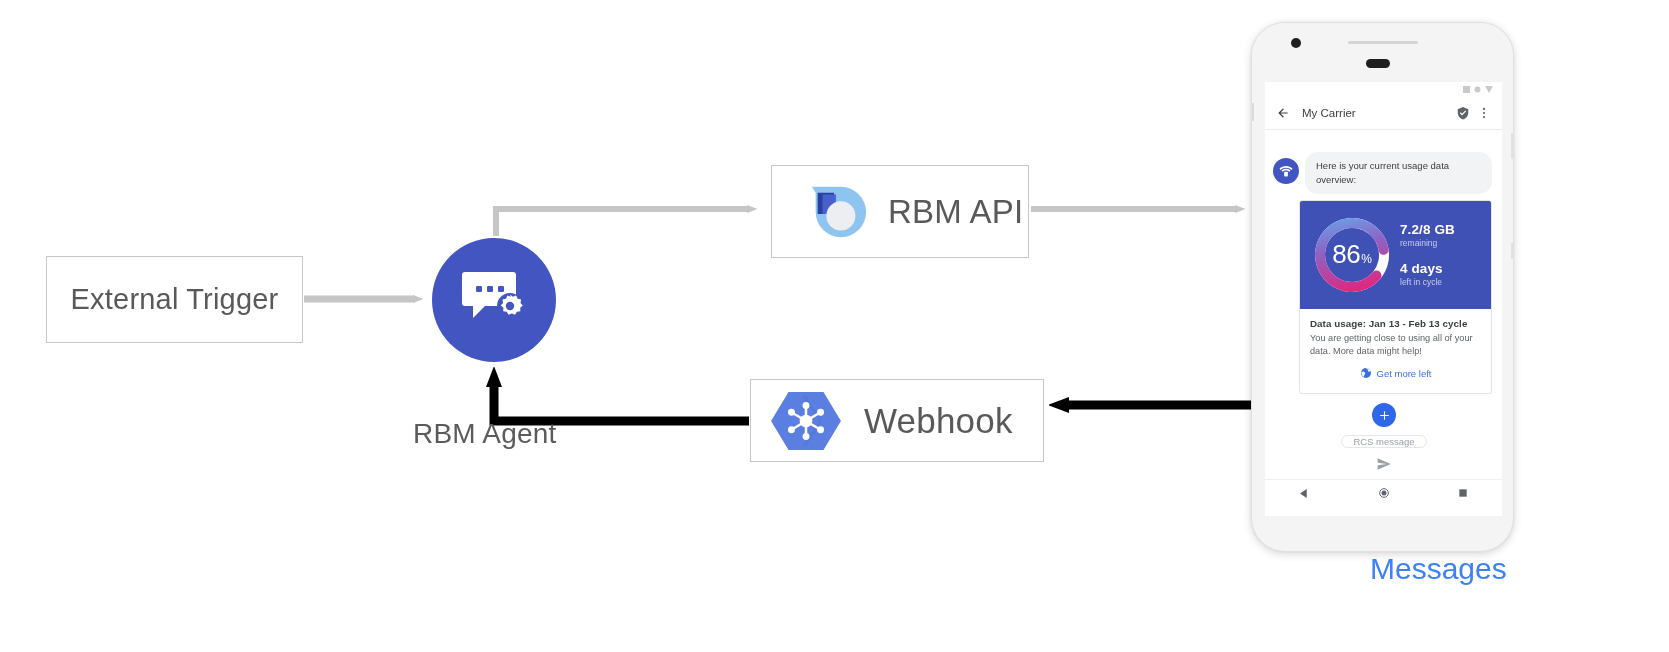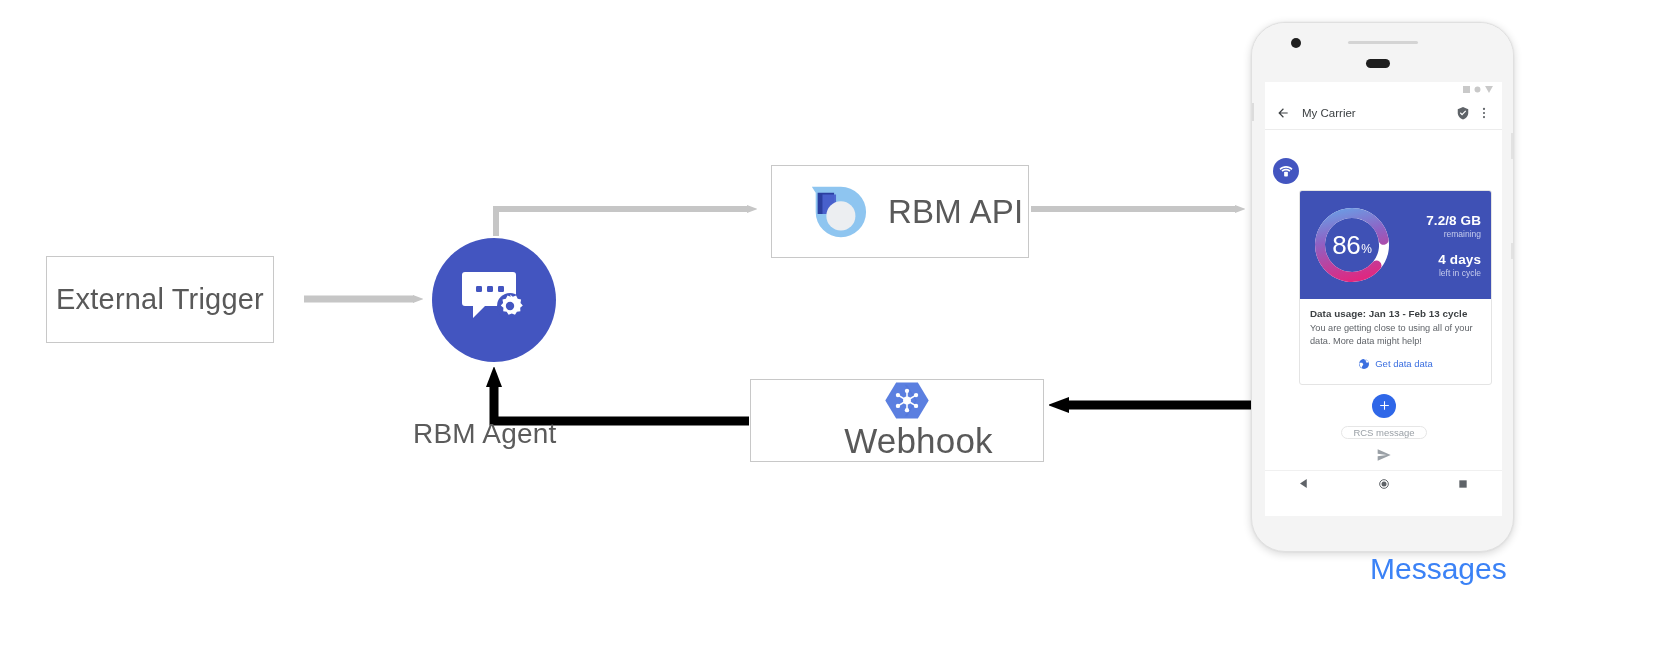--- a/index.html
+++ b/index.html
@@ -32,21 +32,21 @@
     font-weight: 300;
     color: #595959;
     letter-spacing: 0.2px;
     white-space: nowrap;
   }
 
   
   #external-trigger-box {
     left: 46px;
     top: 256px;
-    width: 228px;
+    width: 257px;
     height: 87px;
     justify-content: center;
   }
   #external-trigger-box .node-label-light { font-size: 29px; }
 
   
   #rbm-api-box {
     left: 771px;
     top: 165px;
     width: 258px;
@@ -55,21 +55,20 @@
   }
   #rbm-api-box .node-label-light { font-size: 33px; margin-left: 20px; }
 
   
   #webhook-box {
     left: 750px;
     top: 379px;
     width: 294px;
     height: 83px;
     padding-left: 20px;
-    flex-direction: column;
   }
   #webhook-box .node-label-light { font-size: 35px; margin-left: 23px; }
 
   
   #rbm-agent-caption {
     left: 413px;
     top: 418px;
     font-size: 28px;
     font-weight: 300;
     color: #5b5b5b;
@@ -260,21 +259,21 @@
     display: flex;
     align-items: center;
     justify-content: center;
     color: #ffffff;
   }
   #gauge-percent-value { font-size: 26px; font-weight: 300; letter-spacing: -0.5px; }
   #gauge-percent-symbol { font-size: 12px; font-weight: 300; margin-left: 1px; margin-top: 8px; }
 
   #card-media-stats {
     flex: 1;
-    text-align: right;
+    text-align: left;
     color: #ffffff;
   }
   .stat-primary { font-size: 13.5px; font-weight: 700; letter-spacing: 0.1px; }
   .stat-secondary { font-size: 8.5px; color: #c6cced; margin-top: 1px; }
   .stat-block + .stat-block { margin-top: 13px; }
 
   #card-body { padding: 9px 10px 6px 10px; }
   #card-title {
     font-size: 9.8px; font-weight: 700; color: #3c4043; letter-spacing: 0.05px;
   }
@@ -436,20 +435,21 @@
     <div id="conversation-area">
 
       <div id="bubble-row">
         <div id="agent-avatar">
           <svg width="16" height="16" viewBox="0 0 24 24">
             <path d="M12,7.2 c3.1,0 5.9,1.2 8,3.2 l1.8,-1.9 C19.2,6 15.8,4.6 12,4.6 S4.8,6 2.2,8.5 L4,10.4 C6.1,8.4 8.9,7.2 12,7.2 z" fill="#ffffff"></path>
             <path d="M12,11.3 c1.9,0 3.7,0.7 5,2 l1.8,-1.9 C17,9.6 14.6,8.7 12,8.7 s-5,0.9 -6.8,2.7 L7,13.3 c1.3,-1.3 3.1,-2 5,-2 z" fill="#ffffff"></path>
             <rect x="9.2" y="13.2" width="5.6" height="7" rx="1.2" fill="#ffffff"></rect>
           </svg>
         </div>
+        <div id="incoming-bubble">Here is your current usage data overview:</div>
       </div>
 
       <div id="rich-card">
         <div id="card-media">
 
           <div id="usage-gauge">
             <svg width="84" height="84" viewBox="0 0 84 84">
               <defs>
                 <linearGradient id="gauge-grad" x1="0%" y1="100%" x2="75%" y2="0%">
                   <stop offset="0%" stop-color="#64a8ea"></stop>
@@ -482,21 +482,21 @@
 
         <div id="card-body">
           <div id="card-title">Data usage: Jan 13 - Feb 13 cycle</div>
           <div id="card-description">You are getting close to using all of your data. More data might help!</div>
           <div id="card-suggestion-row">
             <svg width="12" height="12" viewBox="0 0 24 24">
               <circle cx="12" cy="12" r="10" fill="#3b6fe0"></circle>
               <path d="M2.6,9.5 h6 l2,3.5 -2.5,4 -1,3.2 C5,19 3,14.6 2.6,9.5 z" fill="#ffffff"></path>
               <path d="M13,2.2 c3.7,0.4 6.8,2.8 8.3,6.1 l-3.6,1.3 -2.3,-2.3 2,-1.9 -4.4,-1.2 z" fill="#ffffff"></path>
             </svg>
-            <span id="suggestion-label">Get data data</span>
+            <span id="suggestion-label">Get more left</span>
           </div>
         </div>
       </div>
 
       <div id="composer-row">
         <div id="attach-button">
           <svg width="13" height="13" viewBox="0 0 24 24">
             <path d="M11,4 h2 v7 h7 v2 h-7 v7 h-2 v-7 h-7 v-2 h7 z" fill="#ffffff"></path>
           </svg>
         </div>

